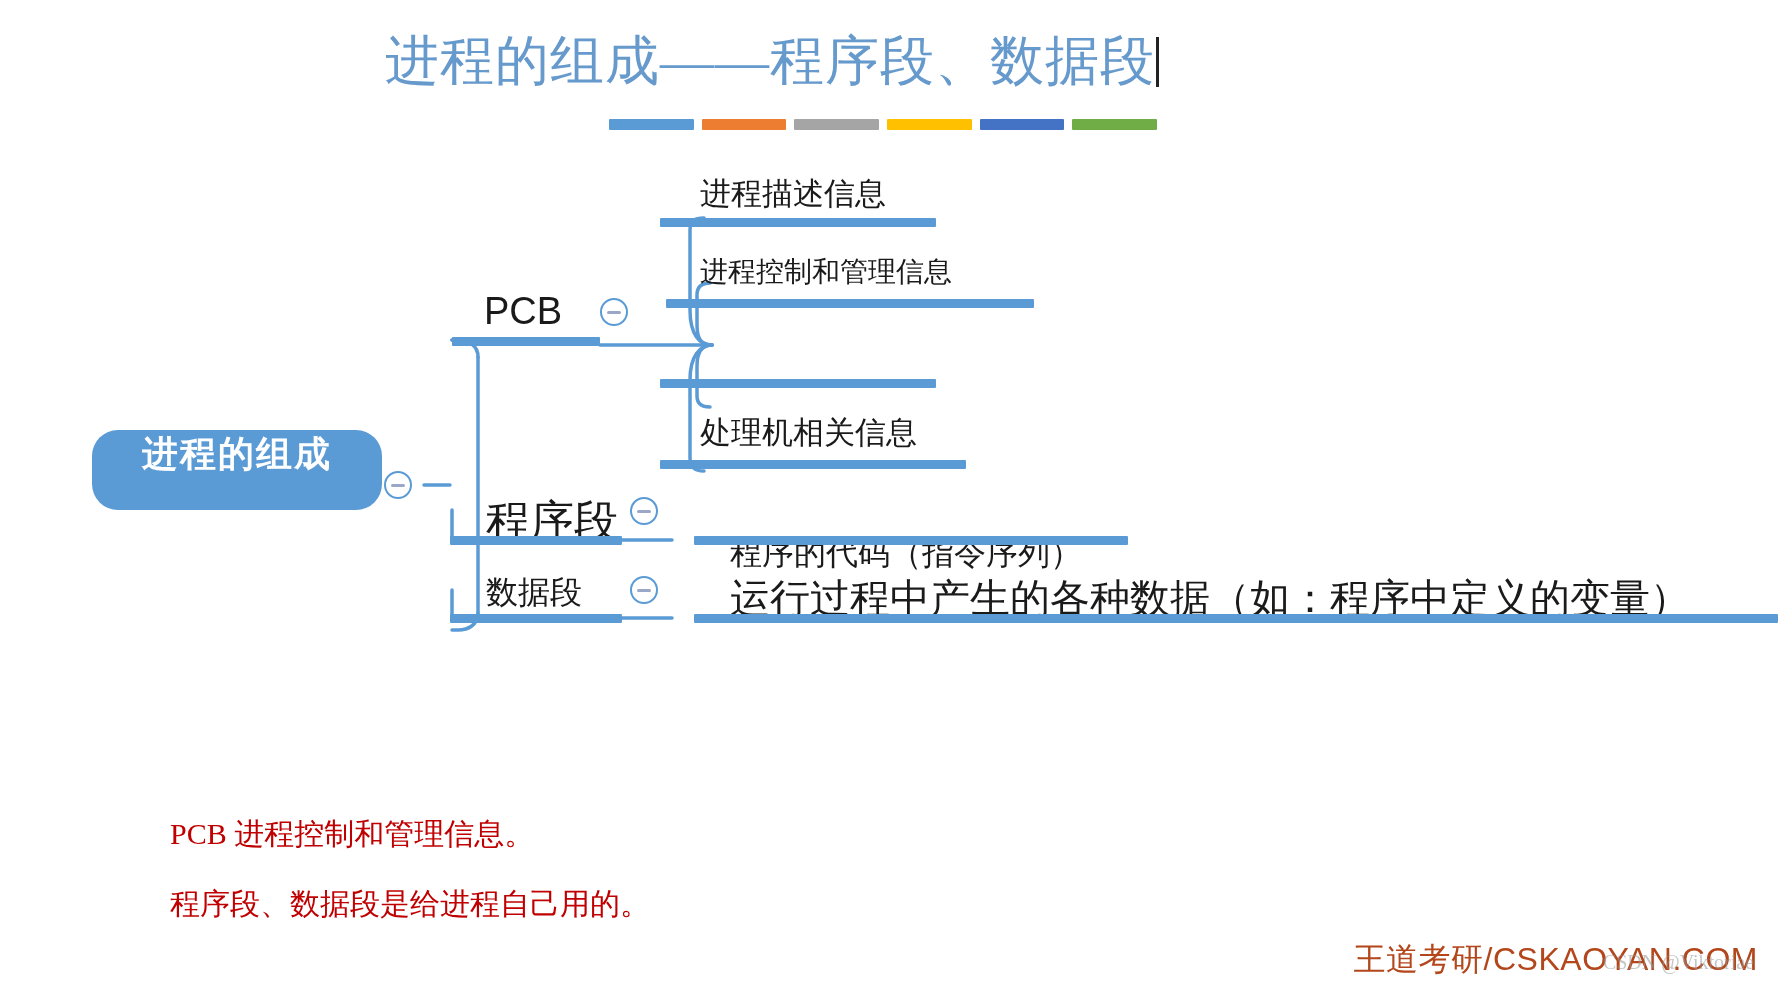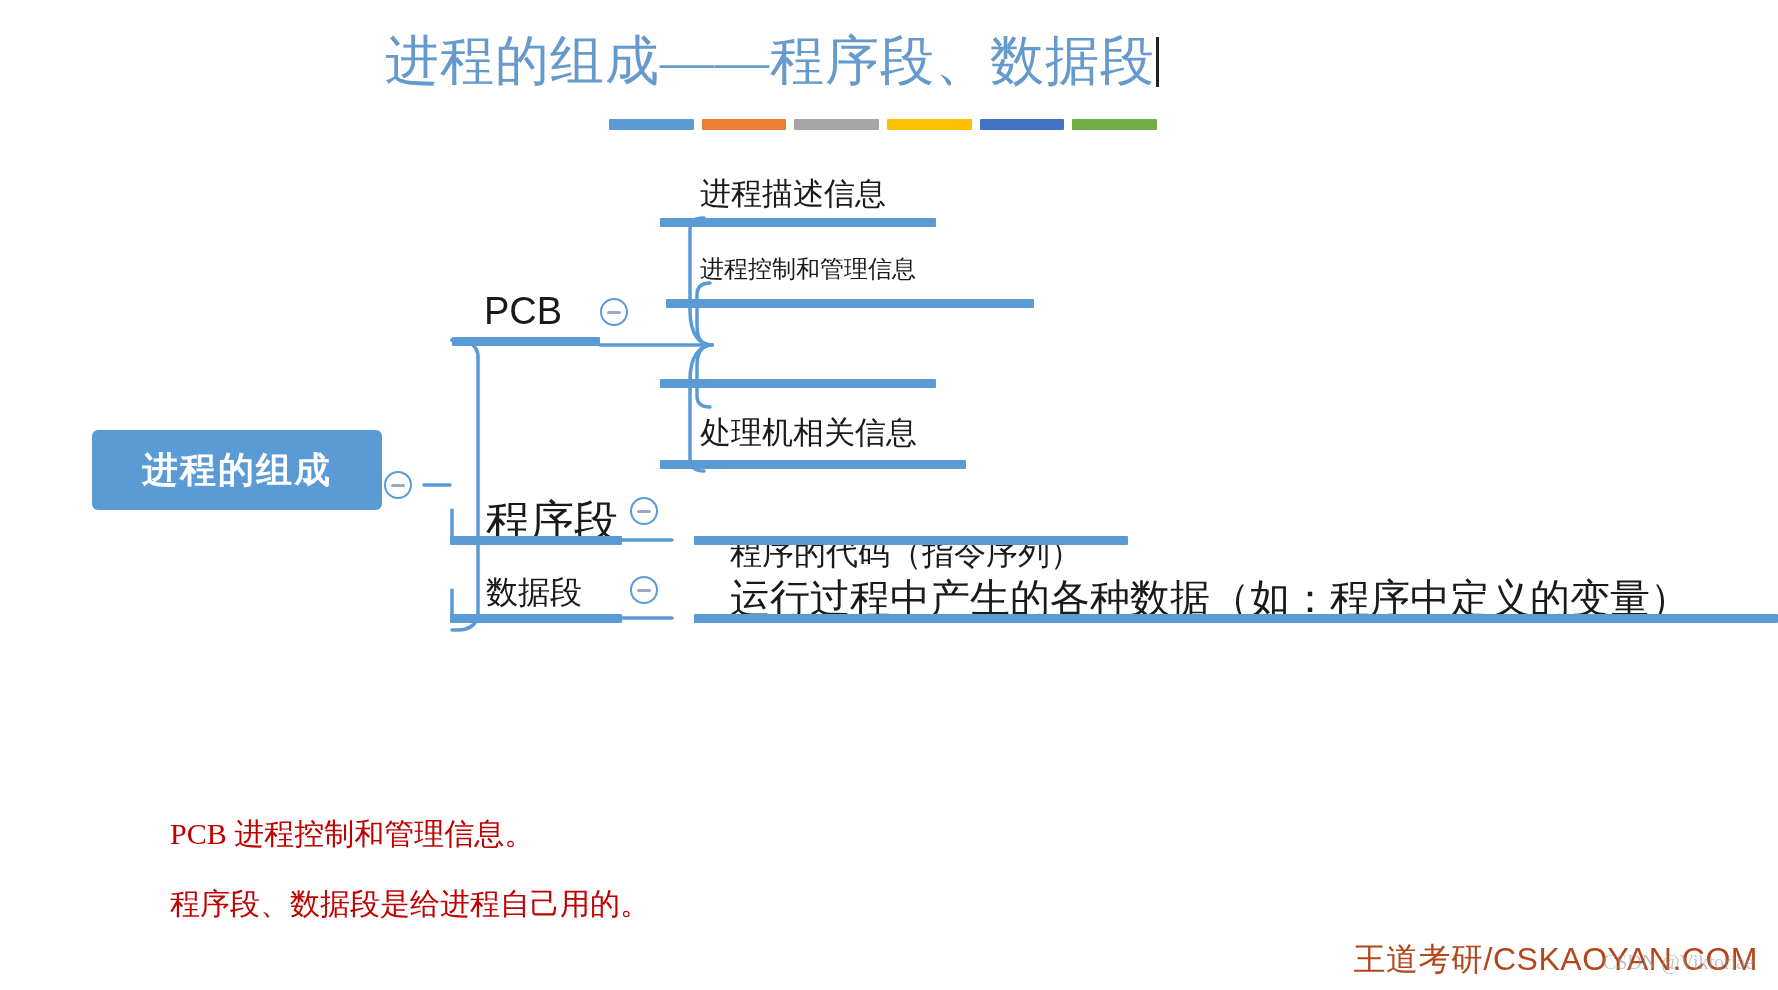--- a/index.html
+++ b/index.html
@@ -76,27 +76,26 @@
 
   .mm-label {
     position: absolute;
     font-family: "Liberation Sans", sans-serif;
     color: #1a1a1a;
     white-space: nowrap;
   }
   .mm-root {
     position: absolute;
     background: #5B9BD5;
-    border-radius: 6px;
+    border-radius: 26px;
     color: #ffffff;
     font-weight: bold;
     font-size: 36px;
     letter-spacing: 2px;
     display: flex;
-    align-items: center;
     justify-content: center;
   }
 
   .mm-underline {
     position: absolute;
     background: #5B9BD5;
     height: 9px;
     border-radius: 1px;
   }
 
@@ -201,21 +200,21 @@
     </div>
     <div class="mm-toggle" style="left:384px; top:331px;"></div>
 
     <div class="mm-label" style="left:484px; top:150px; font-size:38px;">PCB</div>
     <div class="mm-underline" style="left: 452px; top: 197px; width: 148px; background: rgb(91, 155, 213);"></div>
     <div class="mm-toggle" style="left:600px; top:158px;"></div>
 
     <div class="mm-label" style="left:700px; top:33px; font-size:31px;">进程描述信息</div>
     <div class="mm-underline" style="left: 660px; top: 78px; width: 276px; background: rgb(91, 155, 213);"></div>
 
-    <div class="mm-label" style="left:700px; top:113px; font-size:24px;">进程控制和管理信息</div>
+    <div class="mm-label" style="left:700px; top:113px; font-size:28px;">进程控制和管理信息</div>
     <div class="mm-underline" style="left: 666px; top: 159px; width: 368px; background: rgb(91, 155, 213);"></div>
 
     <div class="mm-underline" style="left: 660px; top: 239px; width: 276px; background: rgb(91, 155, 213);"></div>
 
     <div class="mm-label" style="left:700px; top:272px; font-size:31px;">处理机相关信息</div>
     <div class="mm-underline" style="left: 660px; top: 320px; width: 306px; background: rgb(91, 155, 213);"></div>
 
     <div class="mm-label" style="left:486px; top:352px; font-size:44px;">程序段</div>
     <div class="mm-underline" style="left: 450px; top: 396px; width: 172px; background: rgb(91, 155, 213);"></div>
     <div class="mm-toggle" style="left:630px; top:357px;"></div>

